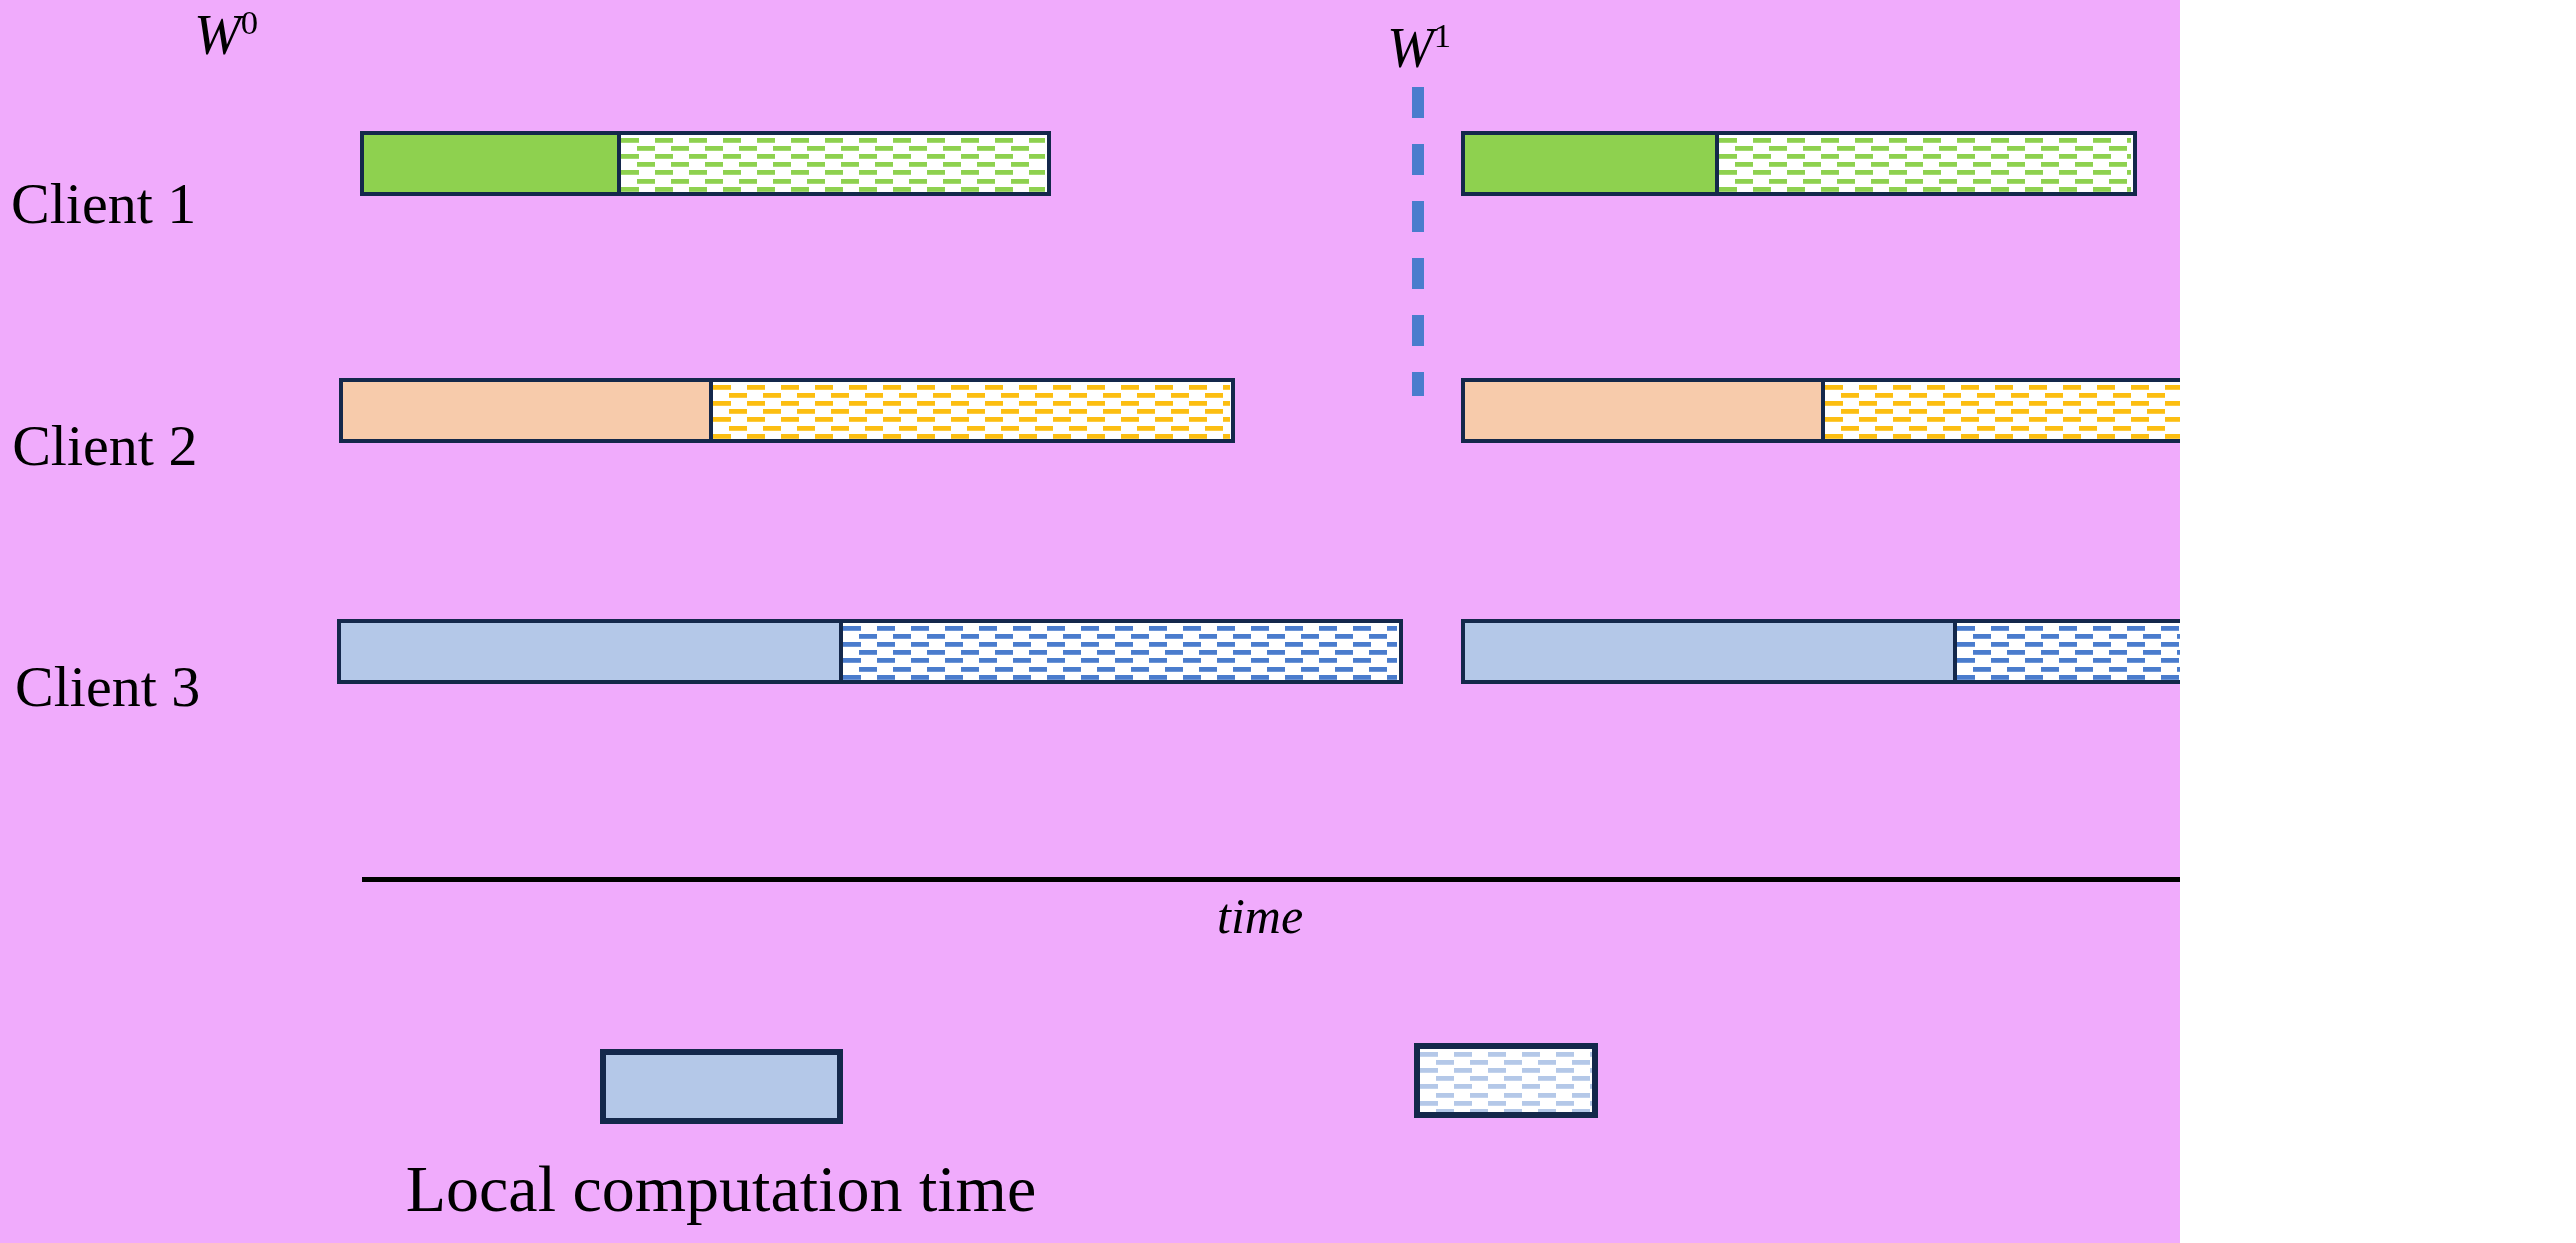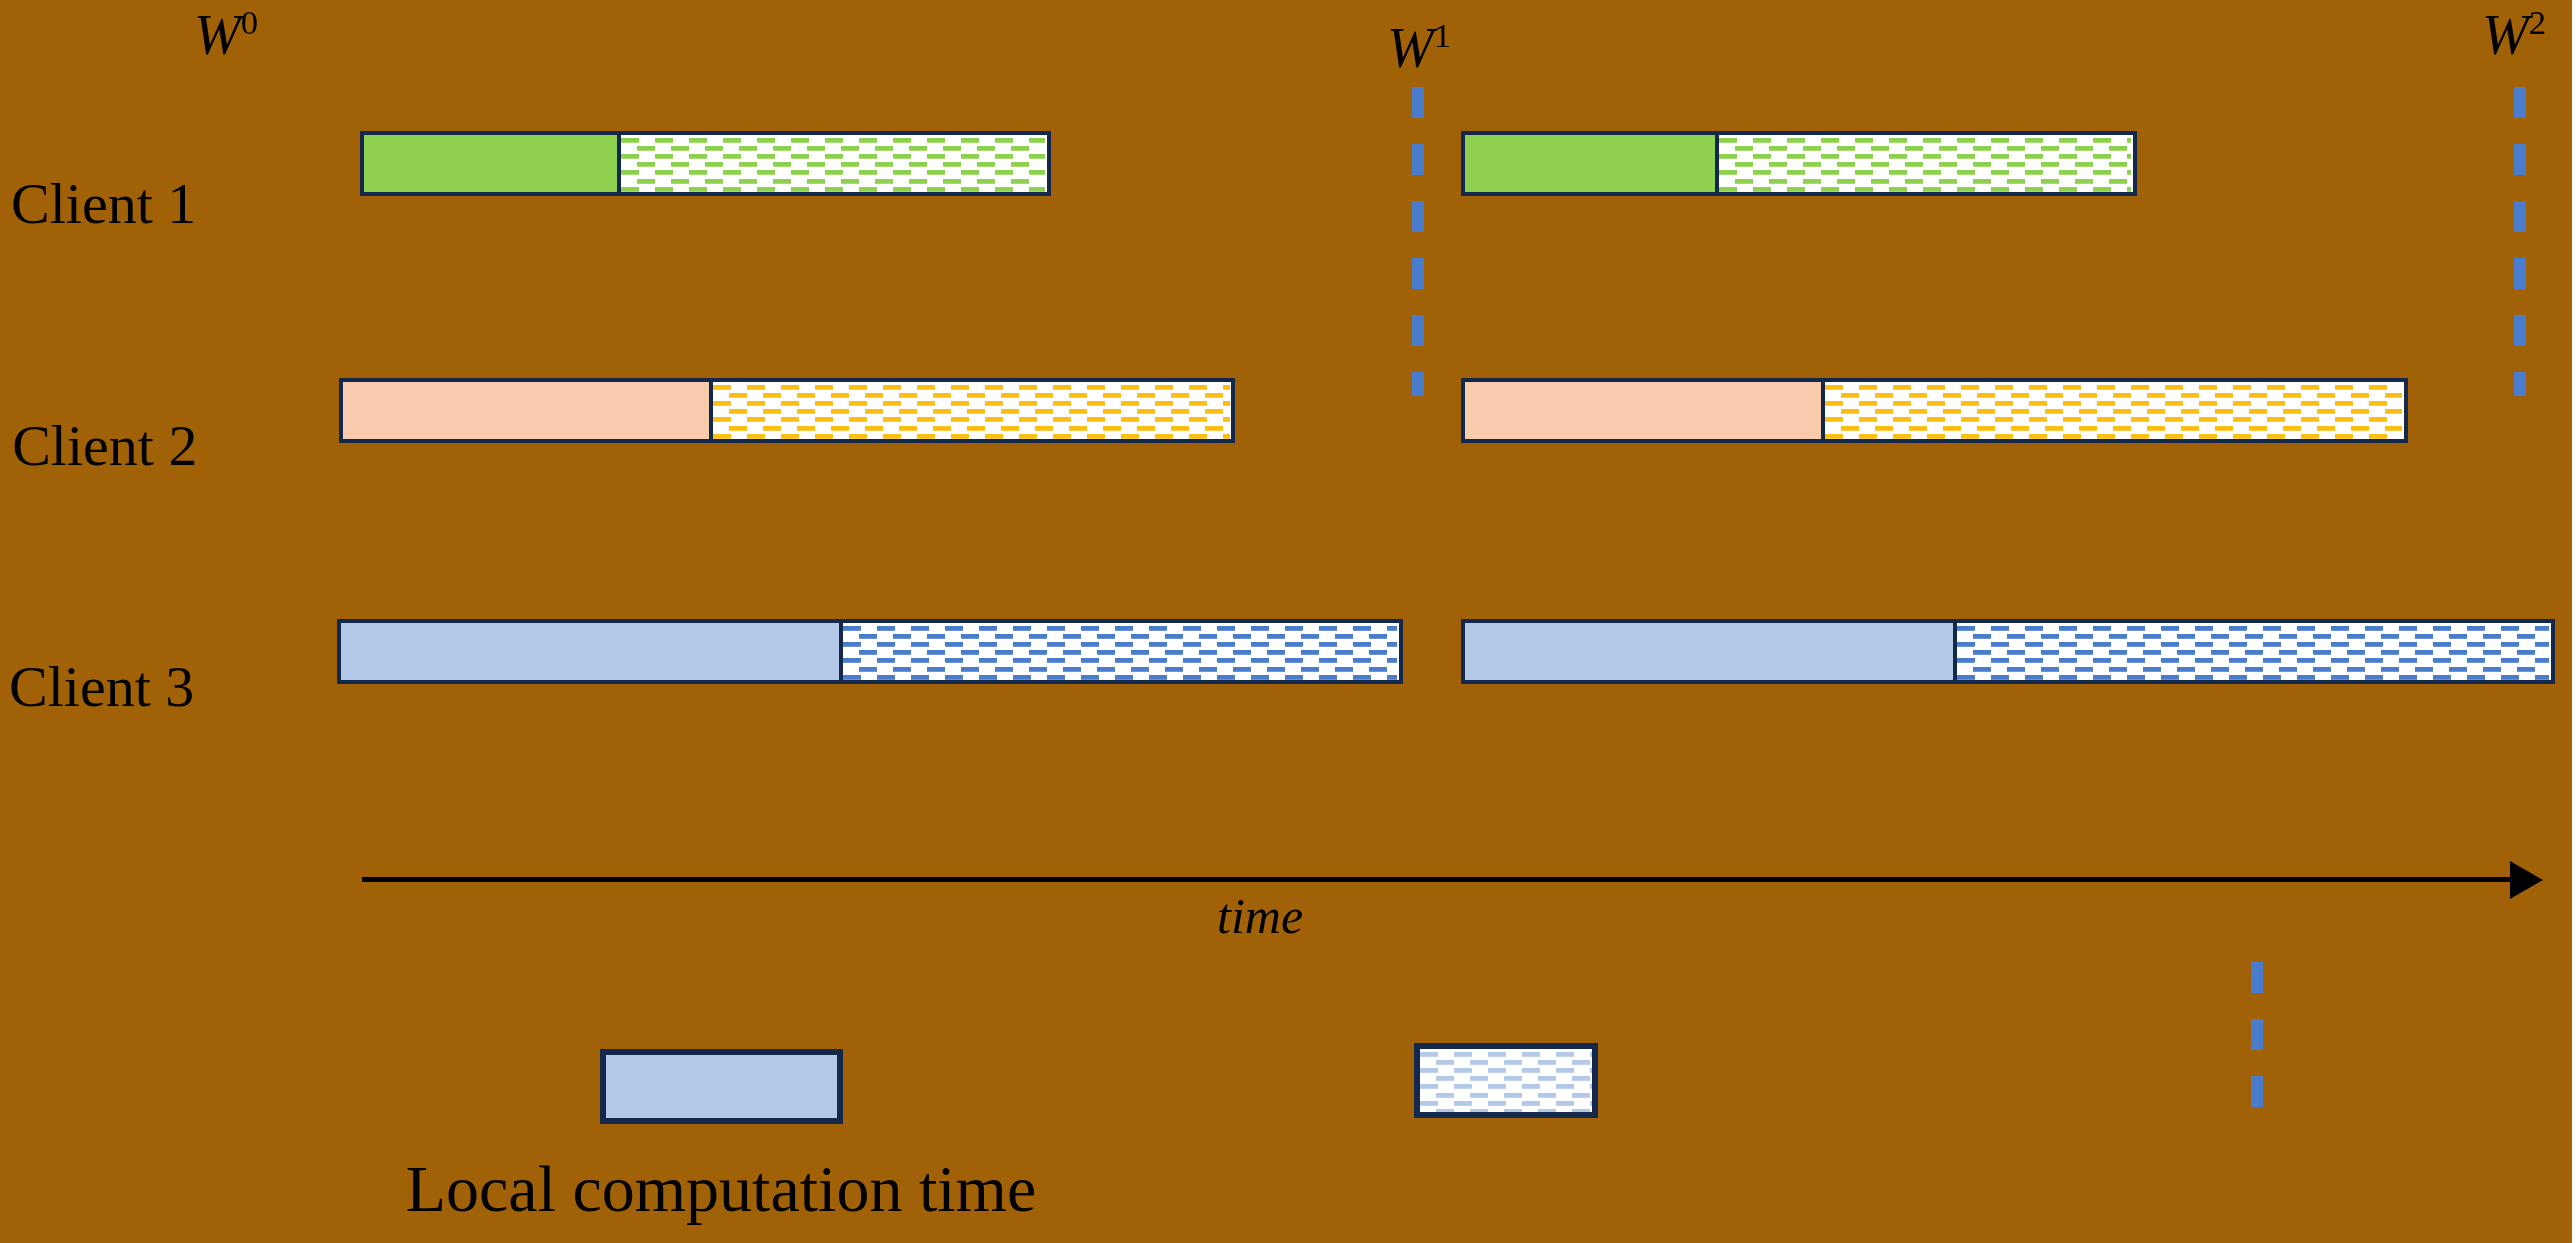--- a/index.html
+++ b/index.html
@@ -5,23 +5,23 @@
   html, body {
     margin: 0;
     padding: 0;
     background: #ffffff;
   }
   body {
     font-family: "Liberation Serif", "DejaVu Serif", serif;
   }
   #canvas {
     position: relative;
-    width: 2572px;
+    width: 2180px;
     height: 1244px;
-    background: #a16207;
+    background: #f0abfc;
     overflow: hidden;
   }
 
   
   .client-label {
     position: absolute;
     font-size: 58px;
     line-height: 1;
     color: #000000;
     white-space: nowrap;
@@ -130,21 +130,21 @@
   </div>
   <div class="round-marker" id="rm2" style="left: 2482px; top: 6.8px;">
     <span>W</span><sup>2</sup>
   </div>
 
   <div class="agg-line" id="agg0" style="left: 1412px; top: 87px; height: 309px; --agg: #4a7ccd;"></div>
   <div class="agg-line" id="agg1" style="left: 2514px; top: 87px; height: 309px; --agg: #4a7ccd;"></div>
 
   <div class="client-label" id="cl0" style="left: 11px; top: 175px;">Client 1</div>
   <div class="client-label" id="cl1" style="left: 12.2px; top: 417px; font-family: Liberation Serif, serif;">Client 2</div>
-  <div class="client-label" id="cl2" style="left: 9px; top: 658px;">Client 3</div>
+  <div class="client-label" id="cl2" style="left: 15px; top: 658px;">Client 3</div>
 
   <div id="bars-layer">
       <div class="bar-block" style="left: 360px; top: 131px; width: 691px; height: 65px;">
         <div class="seg seg-compute" style="width: 253px; background: rgb(142, 209, 79);"></div>
         <div class="seg seg-comm seg-divider" style="width: 428px; background-image: repeating-linear-gradient(to right, rgb(142, 209, 79) 0px, rgb(142, 209, 79) 17.7px, transparent 17.7px, transparent 34px), repeating-linear-gradient(to right, rgb(142, 209, 79) 0px, rgb(142, 209, 79) 17.7px, transparent 17.7px, transparent 34px), repeating-linear-gradient(to right, rgb(142, 209, 79) 0px, rgb(142, 209, 79) 17.7px, transparent 17.7px, transparent 34px), repeating-linear-gradient(to right, rgb(142, 209, 79) 0px, rgb(142, 209, 79) 17.7px, transparent 17.7px, transparent 34px), repeating-linear-gradient(to right, rgb(142, 209, 79) 0px, rgb(142, 209, 79) 17.7px, transparent 17.7px, transparent 34px), repeating-linear-gradient(to right, rgb(142, 209, 79) 0px, rgb(142, 209, 79) 17.7px, transparent 17.7px, transparent 34px), repeating-linear-gradient(to right, rgb(142, 209, 79) 0px, rgb(142, 209, 79) 17.7px, transparent 17.7px, transparent 34px), repeating-linear-gradient(to right, rgb(142, 209, 79) 0px, rgb(142, 209, 79) 17.7px, transparent 17.7px, transparent 34px), repeating-linear-gradient(to right, rgb(142, 209, 79) 0px, rgb(142, 209, 79) 17.7px, transparent 17.7px, transparent 34px), repeating-linear-gradient(to right, rgb(142, 209, 79) 0px, rgb(142, 209, 79) 17.7px, transparent 17.7px, transparent 34px); background-size: 100% 4.8px, 100% 4.8px, 100% 4.8px, 100% 4.8px, 100% 4.8px, 100% 4.8px, 100% 4.8px, 100% 4.8px, 100% 4.8px, 100% 4.8px; background-position: 0px 2.7px, 16.3px 11px, 0px 19px, 16.3px 27px, 0px 35px, 16.3px 44px, 0px 52px, 16.3px 60px, 0px 68px, 16.3px 76px; background-repeat: no-repeat;"></div>
       </div>
       <div class="bar-block" style="left: 1461px; top: 131px; width: 676px; height: 65px;">
         <div class="seg seg-compute" style="width: 250px; background: rgb(142, 209, 79);"></div>
         <div class="seg seg-comm seg-divider" style="width: 416px; background-image: repeating-linear-gradient(to right, rgb(142, 209, 79) 0px, rgb(142, 209, 79) 17.7px, transparent 17.7px, transparent 34px), repeating-linear-gradient(to right, rgb(142, 209, 79) 0px, rgb(142, 209, 79) 17.7px, transparent 17.7px, transparent 34px), repeating-linear-gradient(to right, rgb(142, 209, 79) 0px, rgb(142, 209, 79) 17.7px, transparent 17.7px, transparent 34px), repeating-linear-gradient(to right, rgb(142, 209, 79) 0px, rgb(142, 209, 79) 17.7px, transparent 17.7px, transparent 34px), repeating-linear-gradient(to right, rgb(142, 209, 79) 0px, rgb(142, 209, 79) 17.7px, transparent 17.7px, transparent 34px), repeating-linear-gradient(to right, rgb(142, 209, 79) 0px, rgb(142, 209, 79) 17.7px, transparent 17.7px, transparent 34px), repeating-linear-gradient(to right, rgb(142, 209, 79) 0px, rgb(142, 209, 79) 17.7px, transparent 17.7px, transparent 34px), repeating-linear-gradient(to right, rgb(142, 209, 79) 0px, rgb(142, 209, 79) 17.7px, transparent 17.7px, transparent 34px), repeating-linear-gradient(to right, rgb(142, 209, 79) 0px, rgb(142, 209, 79) 17.7px, transparent 17.7px, transparent 34px), repeating-linear-gradient(to right, rgb(142, 209, 79) 0px, rgb(142, 209, 79) 17.7px, transparent 17.7px, transparent 34px); background-size: 100% 4.8px, 100% 4.8px, 100% 4.8px, 100% 4.8px, 100% 4.8px, 100% 4.8px, 100% 4.8px, 100% 4.8px, 100% 4.8px, 100% 4.8px; background-position: 0px 2.7px, 16.3px 11px, 0px 19px, 16.3px 27px, 0px 35px, 16.3px 44px, 0px 52px, 16.3px 60px, 0px 68px, 16.3px 76px; background-repeat: no-repeat;"></div>
       </div>

